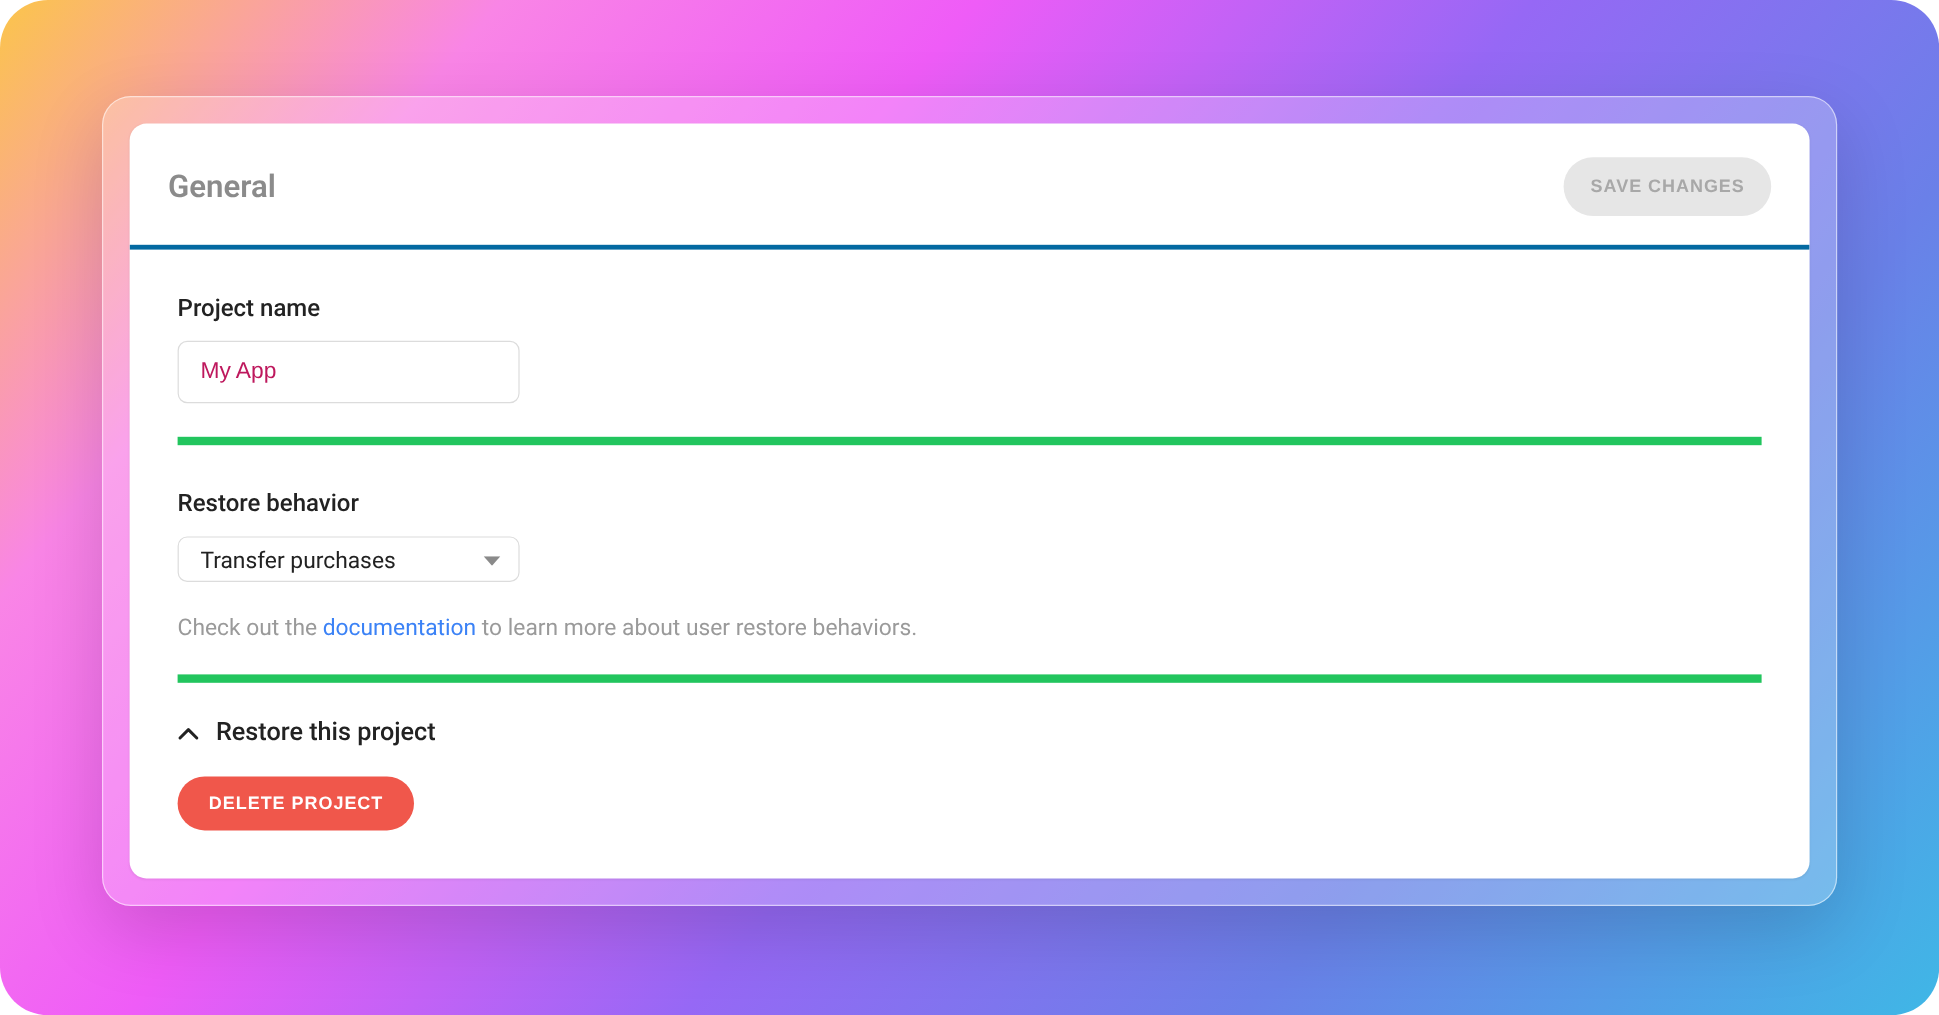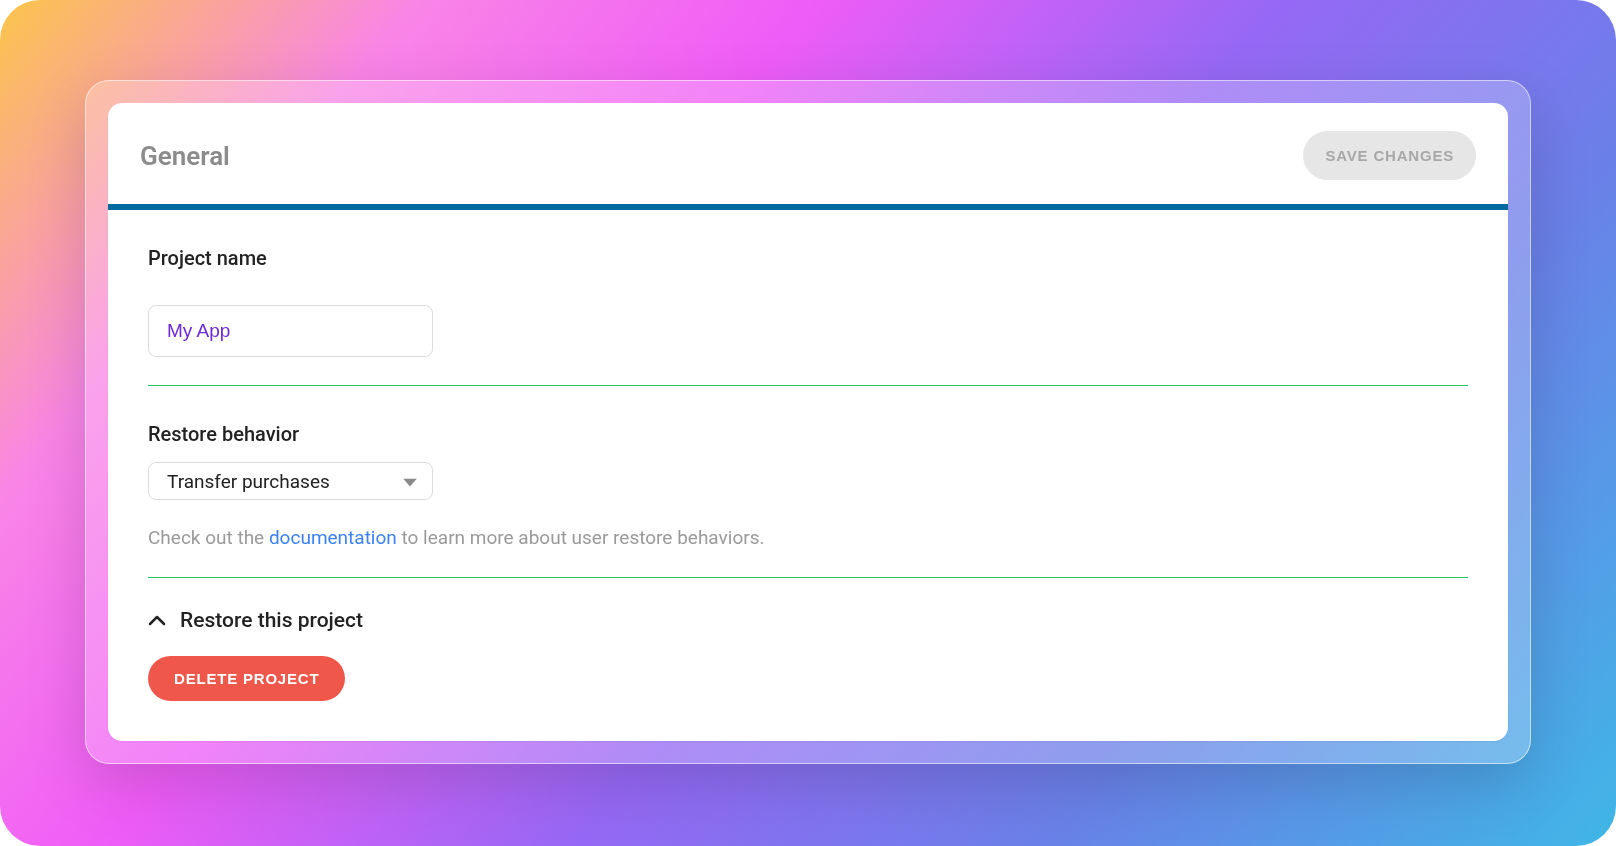--- a/index.html
+++ b/index.html
@@ -35,21 +35,21 @@
       border-radius: 14px;
       width: 100%;
       box-shadow: 0 1px 2px rgba(0,0,0,0.06);
       overflow: hidden;
     }
     .card-header {
       display: flex;
       align-items: center;
       justify-content: space-between;
       padding: 28px 32px 24px 32px;
-      border-bottom: 6px solid #0369a1;
+      border-bottom: 4px solid #0369a1;
     }
     .card-title {
       color: #8b8b8b;
       font-size: 26px;
       font-weight: 600;
     }
     .save-btn {
       background: #e6e6e6;
       color: #a8a8a8;
       font-size: 15px;
@@ -58,43 +58,42 @@
       padding: 16px 22px;
       border-radius: 999px;
       border: none;
       cursor: not-allowed;
     }
     .card-body {
       padding: 0 40px 40px 40px;
     }
     .section {
       padding: 36px 0 28px 0;
-      border-bottom: 1px solid #22c55e;
+      border-bottom: 7px solid #22c55e;
     }
     .section:last-of-type {
       border-bottom: none;
       padding-bottom: 0;
     }
     .field-label {
       font-size: 20px;
       color: #222;
       font-weight: 500;
       margin-bottom: 16px;
       display: block;
     }
     .text-input {
       width: 285px;
       height: 52px;
       border: 1px solid #dcdcdc;
       border-radius: 8px;
       padding: 4px 18px;
       font-size: 19px;
-      color: #6d28d9;
+      color: #be185d;
       outline: none;
-      margin-top: 19px;
     }
     .select-wrap {
       position: relative;
       width: 285px;
     }
     .select-control {
       width: 100%;
       height: 38px;
       border: 1px solid #dcdcdc;
       border-radius: 8px;

